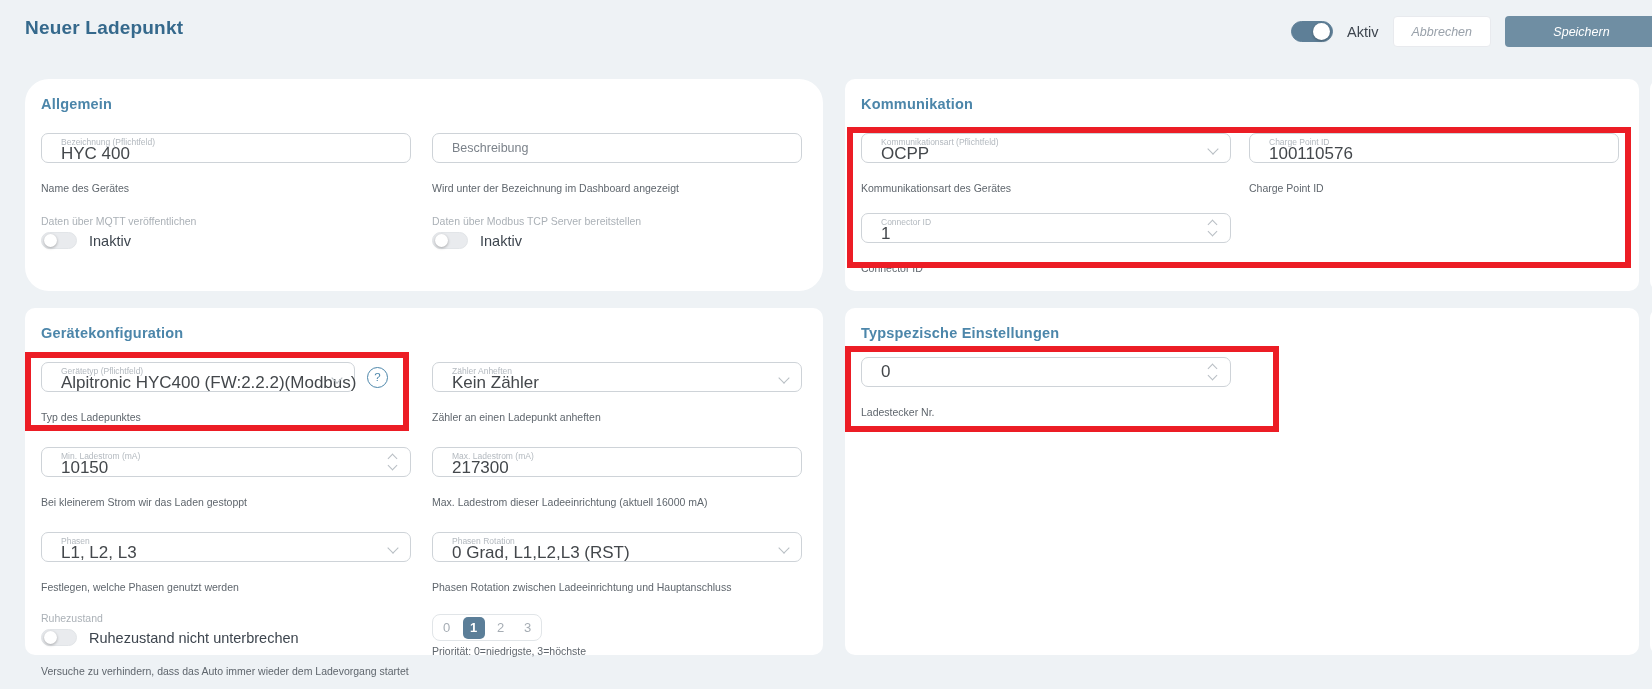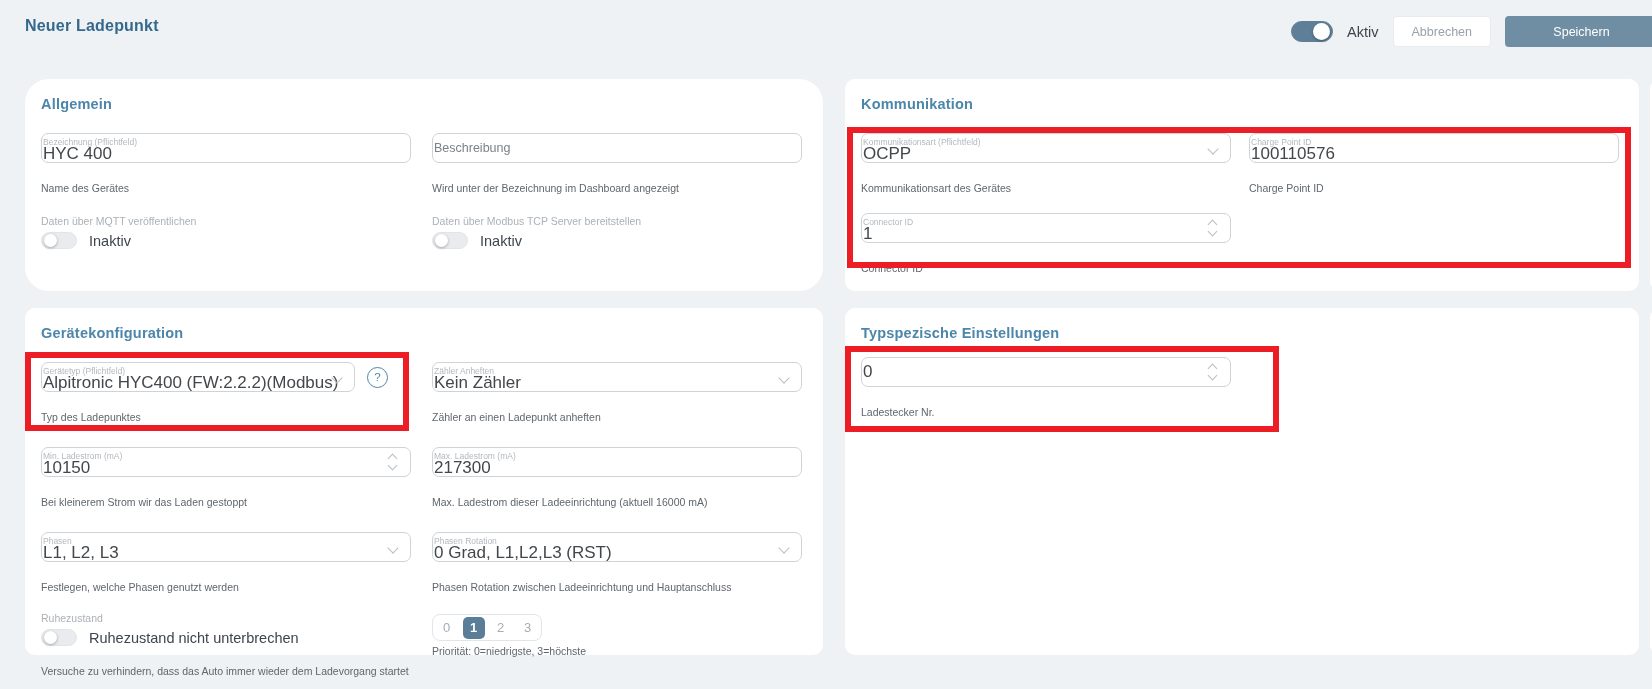--- a/index.html
+++ b/index.html
@@ -5,37 +5,37 @@
   html,body{margin:0;padding:0;}
   body{
     width:1652px;height:689px;position:relative;overflow:hidden;
     background:#eef2f5;
     font-family:"Liberation Sans", sans-serif;
     -webkit-font-smoothing:antialiased;
   }
   
   .page-title{
     position:absolute;left:25px;top:17px;
-    font-size:16px;font-weight:bold;color:#35698c;letter-spacing:.2px;text-align:center;
+    font-size:19px;font-weight:bold;color:#35698c;letter-spacing:.2px;text-align:center;
   }
   .header-controls{
     position:absolute;right:-8px;top:16px;display:flex;align-items:center;gap:14px;
   }
   .toggle{position:relative;border-radius:12px;background:#e9ebee;border:1px solid #e2e5e8;box-sizing:border-box;}
   .toggle .knob{position:absolute;top:1px;border-radius:50%;background:#fff;box-shadow:0 1px 3px rgba(0,0,0,.30);}
   .toggle.big{width:42px;height:21px;}
   .toggle.big .knob{width:17px;height:17px;}
   .toggle.small{width:36px;height:17px;}
   .toggle.small .knob{width:13px;height:13px;}
   .toggle.on{background:#5e7f97;border-color:#5e7f97;}
   .toggle.on .knob{right:2px;}
   .toggle.off .knob{left:2px;}
   .toggle-state{font-size:14.5px;color:#3d454e;}
   .hdr-label{font-size:14.5px;color:#3d454e;}
-  .btn{height:31px;border-radius:4px;font-size:12.5px;display:flex;align-items:center;justify-content:center;box-sizing:border-box;cursor:pointer;}
+  .btn{height:31px;border-radius:4px;font-size:12.5px;display:flex;align-items:center;justify-content:center;box-sizing:border-box;cursor:pointer;font-style:italic;}
   .btn.secondary{background:#fff;color:#99a1aa;border:1px solid #e8eaee;padding:0 18px;}
   .btn.primary{background:#6f8ea3;color:#fff;border:none;padding:0 20px 0 18px;min-width:155px;}
   
   .card{position:absolute;background:#fff;border-radius:10px;box-sizing:border-box;padding:17px 20px 0 16px;}
   .card-title{font-size:14.5px;font-weight:bold;color:#4c86aa;letter-spacing:.2px;}
   #card-allgemein{left:25px;top:79px;width:798px;height:212px;border-radius:24px;}
   #card-kommunikation{left:845px;top:79px;width:794px;height:212px;}
   #card-geraete{left:25px;top:308px;width:798px;height:347px;}
   #card-typ{left:845px;top:308px;width:794px;height:347px;}
   .card-sliver{position:absolute;left:1650px;width:24px;background:#fff;border-radius:10px;}
@@ -45,21 +45,21 @@
   .row{display:flex;}
   .col{width:391px;}
   .col.c2{width:370px;}
   .mt1{margin-top:21px;}
   .mt2{margin-top:24px;}
   .mt3{margin-top:19px;}
   
   .field{
     width:370px;height:30px;box-sizing:border-box;position:relative;
     border:1px solid #ced3d8;border-radius:7px;background:#fff;
-    padding:3px 26px 0 1px;
+    padding:3px 26px 0 19px;
   }
   .field.narrow{width:314px;}
   .field.centered{display:flex;align-items:center;padding-top:0;}
   .f-label{font-size:8.5px;color:#b3b9bf;line-height:10px;white-space:nowrap;overflow:hidden;}
   .f-value{font-size:17px;color:#43474b;line-height:14px;white-space:nowrap;}
   .f-placeholder{font-size:12.5px;color:#7b828a;}
   .helper{font-size:10.5px;color:#5f666d;margin-top:19px;line-height:12px;}
   .mini-label{font-size:10.5px;color:#abb1b7;line-height:12px;}
   
   .chev-down{position:absolute;right:13px;top:11px;width:7px;height:7px;

